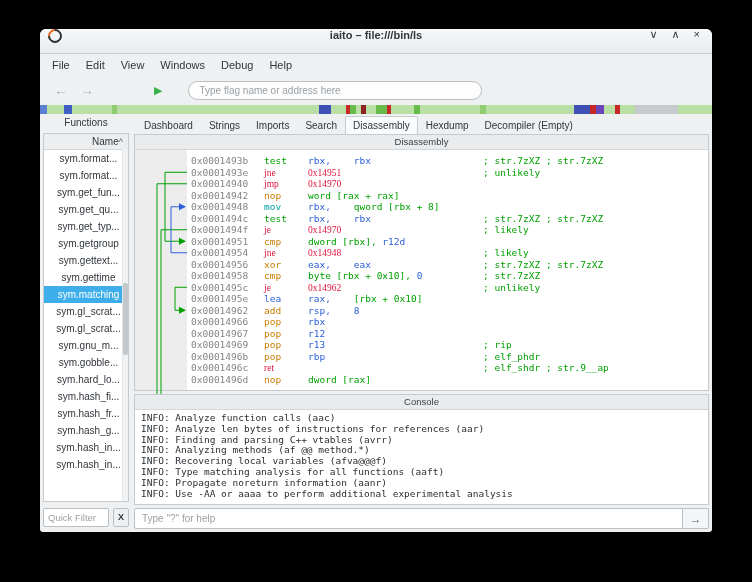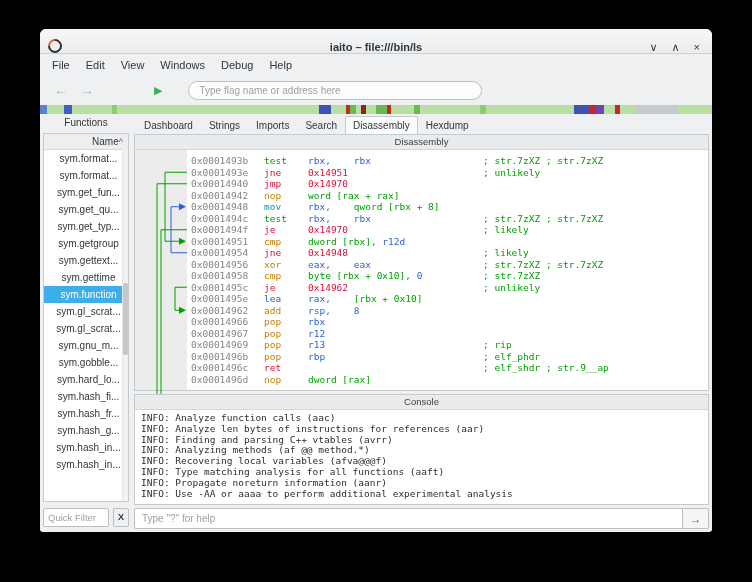--- a/index.html
+++ b/index.html
@@ -4,21 +4,21 @@
 <style>
   html,body{margin:0;padding:0;background:#000;width:752px;height:582px;overflow:hidden;}
   .window{
     position:absolute;left:40px;top:29px;width:672px;height:503px;
     background:#eff0f1;border-radius:6px 6px 3px 3px;
     box-shadow:0 8px 24px rgba(0,0,0,.65);
     display:flex;flex-direction:column;overflow:hidden;
     font-family:"Liberation Sans",sans-serif;color:#31363b;
   }
   
-  .titlebar{height:24px;flex:0 0 24px;display:flex;align-items:flex-end;position:relative;
+  .titlebar{height:24px;flex:0 0 24px;display:flex;align-items:flex-start;position:relative;
     background:linear-gradient(#f6f7f8,#e9ebec);border-bottom:1px solid #ccd0d3;}
   .app-icon{width:10px;height:10px;border-radius:50%;border:2px solid #2f3336;border-top-color:#e8641b;
     transform:rotate(-45deg);margin-left:8px;z-index:1;}
   .title{position:absolute;left:0;right:0;text-align:center;font-size:11px;font-weight:bold;color:#31363b;}
   .win-controls{margin-left:auto;display:flex;gap:14px;padding-right:12px;font-size:11px;z-index:1;color:#31363b;}
   .win-controls span{cursor:default;line-height:1;}
   
   .menubar{height:21px;flex:0 0 21px;display:flex;align-items:center;padding-left:4px;font-size:11px;}
   .menu-item{padding:3px 8px;border-radius:2px;}
   
@@ -59,21 +59,21 @@
   .panel-titlebar{height:14px;flex:0 0 14px;background:#e9ebed;border-bottom:1px solid #d2d6d9;
     text-align:center;font-size:9.5px;line-height:14px;color:#3a3f44;}
   .disasm-body{flex:1;display:flex;min-height:0;}
   .gutter{width:52px;flex:0 0 52px;background:#ececec;}
   .code{flex:1;padding-top:5px;font-family:"DejaVu Sans Mono",monospace;font-size:9.5px;overflow:hidden;}
   .dline{position:relative;height:11.5px;line-height:11.5px;white-space:pre;padding-left:4px;}
   .addr{display:inline-block;width:73px;color:var(--c-addr,#858585);}
   .mnem{display:inline-block;width:44px;}
   .cmt{position:absolute;left:296px;top:0;color:var(--c-green,#00a000);white-space:pre;}
   .tk-green{color:var(--c-green,#00a000);}
-  .tk-red{color:var(--c-red,#dc143c);}
+  .tk-red{color:var(--c-red,#dc143c);font-family:Liberation Serif, serif;}
   .tk-orange{color:var(--c-orange,#c77c00);}
   .tk-blue{color:var(--c-blue,#2b5fd9);}
   .tk-teal{color:var(--c-teal,#00a0a0);}
   .console-panel{flex:0 0 auto;display:flex;flex-direction:column;margin-top:3px;border:1px solid #c6cacd;background:#fff;}
   .console-output{height:88px;font-family:"DejaVu Sans Mono",monospace;font-size:9.5px;line-height:10.8px;
     padding:3px 6px;color:#2a2e32;overflow:hidden;white-space:pre;}
   .console-input-row{height:21px;flex:0 0 21px;display:flex;margin-top:3px;}
   .console-input{flex:1;min-width:0;border:1px solid #b9bfc3;background:#fff;font-size:10px;padding:0 7px;
     outline:none;font-family:"Liberation Sans",sans-serif;border-radius:2px 0 0 2px;}
   .console-send{width:26px;border:1px solid #b9bfc3;border-left:none;background:#f4f5f6;
@@ -152,21 +152,21 @@
         </div>
         <div class="fn-list">
             <div class="fn-item">sym.format...</div>
             <div class="fn-item">sym.format...</div>
             <div class="fn-item">sym.get_fun...</div>
             <div class="fn-item">sym.get_qu...</div>
             <div class="fn-item">sym.get_typ...</div>
             <div class="fn-item">sym.getgroup</div>
             <div class="fn-item">sym.gettext...</div>
             <div class="fn-item">sym.gettime</div>
-            <div class="fn-item selected">sym.function</div>
+            <div class="fn-item selected">sym.matching</div>
             <div class="fn-item">sym.gl_scrat...</div>
             <div class="fn-item">sym.gl_scrat...</div>
             <div class="fn-item">sym.gnu_m...</div>
             <div class="fn-item">sym.gobble...</div>
             <div class="fn-item">sym.hard_lo...</div>
             <div class="fn-item">sym.hash_fi...</div>
             <div class="fn-item">sym.hash_fr...</div>
             <div class="fn-item">sym.hash_g...</div>
             <div class="fn-item">sym.hash_in...</div>
             <div class="fn-item">sym.hash_in...</div>
@@ -182,20 +182,21 @@
     </div>
 
     <div class="content">
       <div class="tabbar">
           <div class="tab">Dashboard</div>
           <div class="tab">Strings</div>
           <div class="tab">Imports</div>
           <div class="tab">Search</div>
           <div class="tab active">Disassembly</div>
           <div class="tab">Hexdump</div>
+          <div class="tab">Decompiler (Empty)</div>
         </div>
 
       <div class="disasm-panel">
         <div class="panel-titlebar">Disassembly</div>
         <div class="disasm-body">
           <div class="gutter">
             <svg width="52" height="254" viewBox="0 0 52 254">
                 <path d="M52 22.25 H30 V91.25 H44" fill="none" stroke="#00a000" stroke-width="1"></path>
                 <polygon points="44,87.75 51,91.25 44,94.75" fill="#00a000"></polygon>
                 <path d="M52 33.75 H22 V254" fill="none" stroke="#00a000" stroke-width="1"></path>

